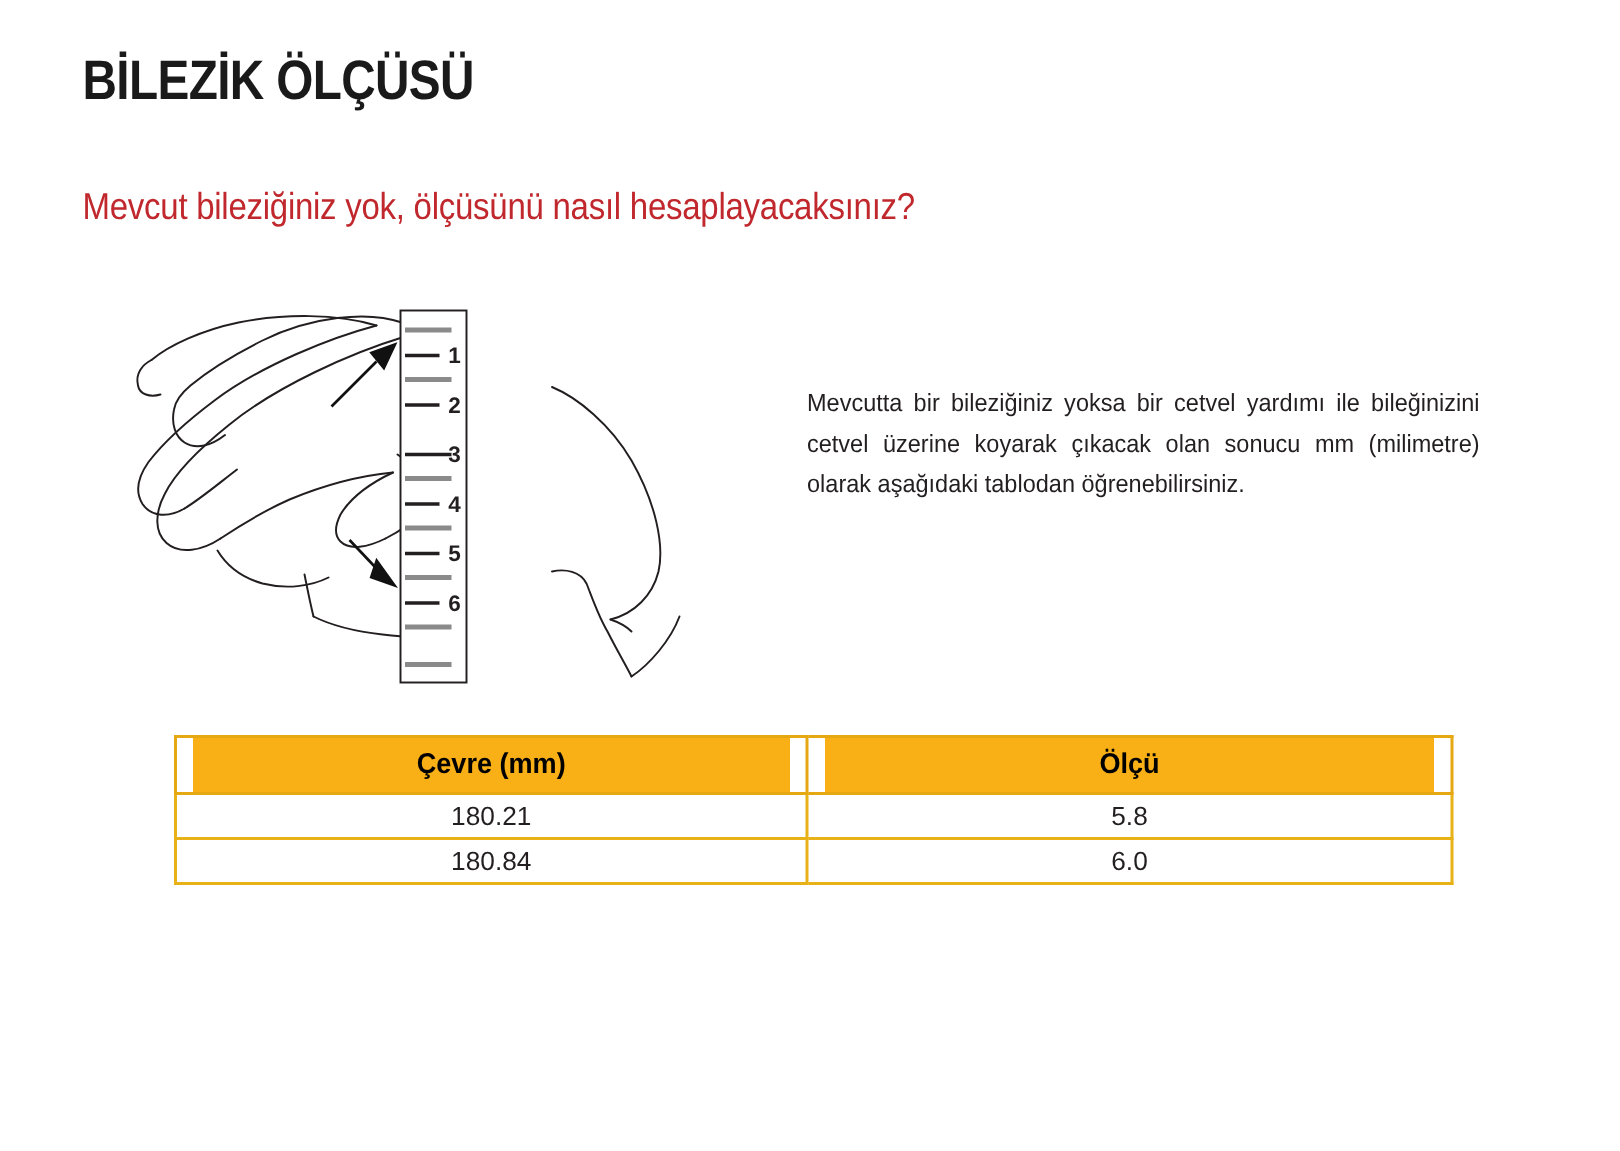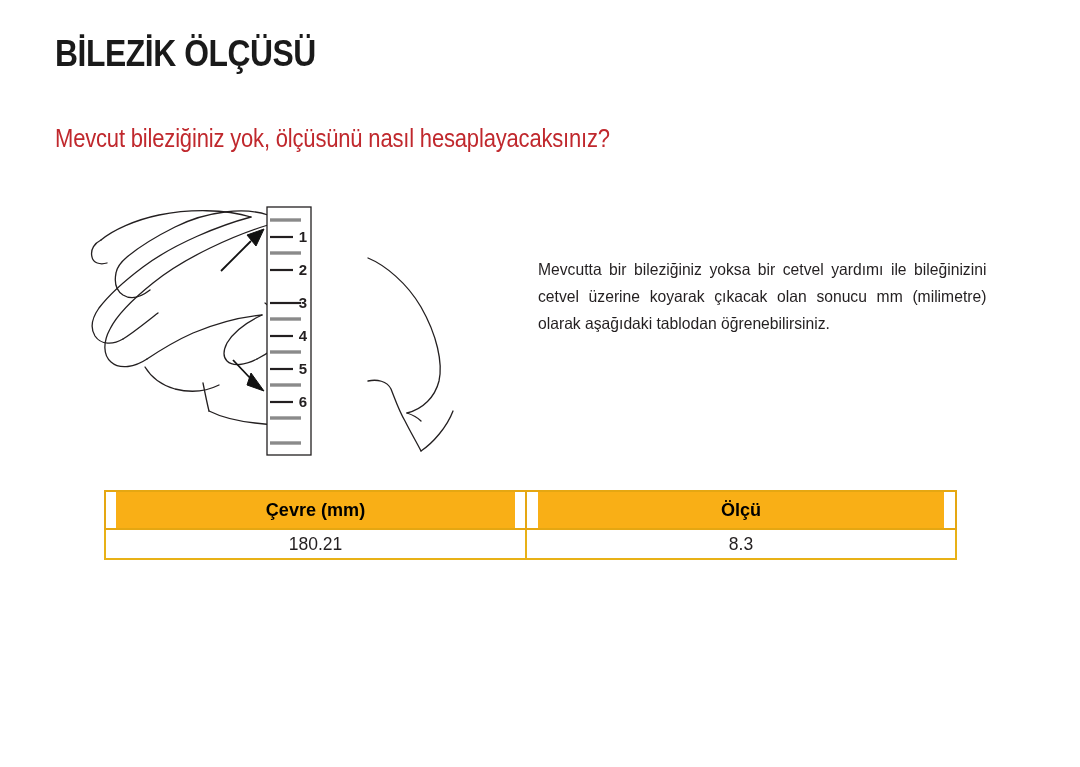--- a/index.html
+++ b/index.html
@@ -60,21 +60,21 @@
     font-size: 16.5px;
     line-height: 27px;
     color: #231f20;
     text-align: justify;
     transform: scaleX(0.95);
     transform-origin: left top;
   }
 
   #size-table {
     position: absolute;
-    left: 104px;
+    left: 116px;
     top: 490px;
     width: 851px;
     border-collapse: collapse;
     table-layout: fixed;
   }
   #size-table col.col-left  { width: 421px; }
   #size-table col.col-right { width: 430px; }
 
   #size-table th {
     background: #f9af16;
@@ -198,16 +198,20 @@
   </colgroup>
   <thead>
     <tr>
       <th>Çevre (mm)</th>
       <th>Ölçü</th>
     </tr>
   </thead>
   <tbody>
     <tr>
       <td>180.21</td>
-      <td>8.3</td>
+      <td>5.8</td>
+    </tr>
+    <tr>
+      <td>180.84</td>
+      <td>6.0</td>
     </tr>
   </tbody>
 </table>
 
 </body></html>

